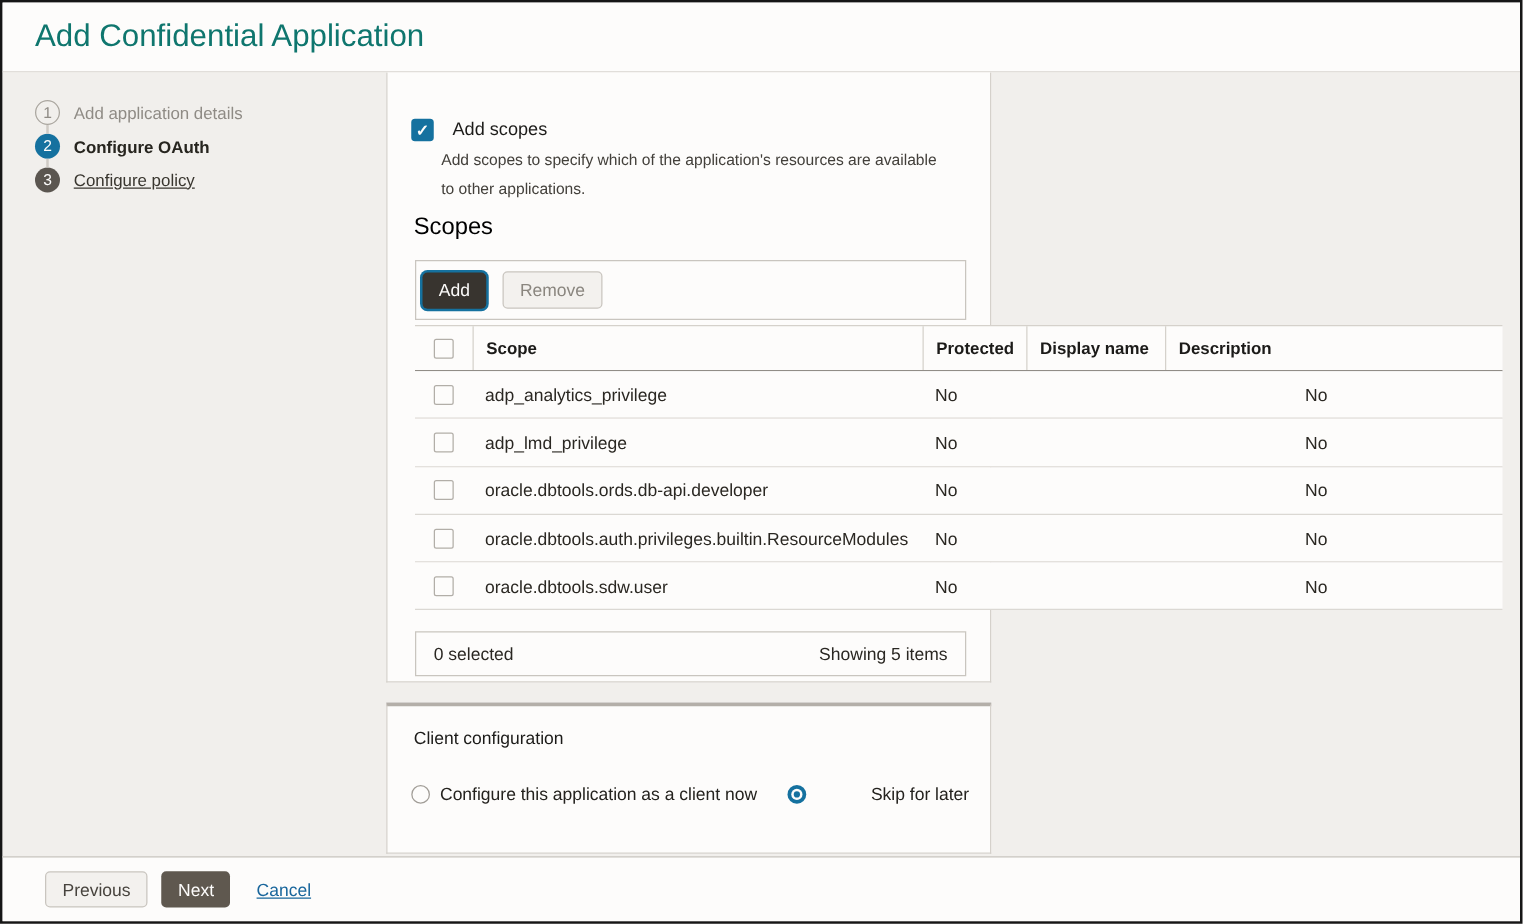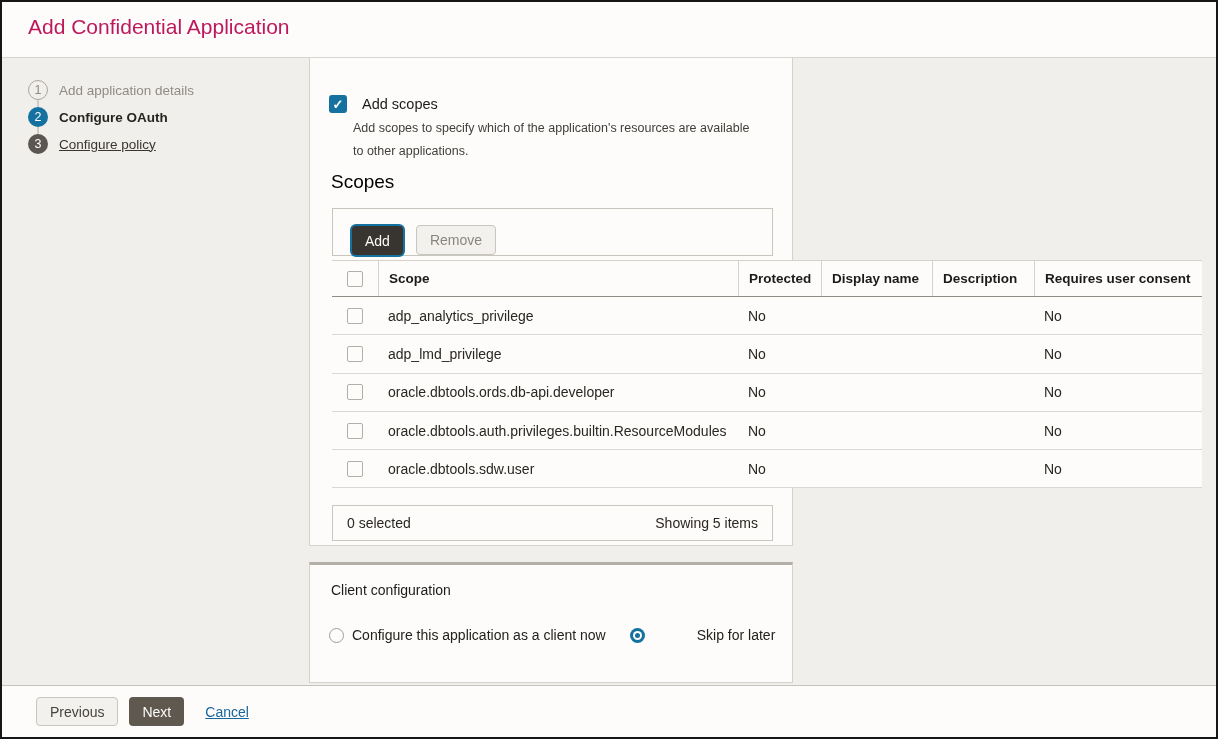--- a/index.html
+++ b/index.html
@@ -5,21 +5,21 @@
   * { margin:0; padding:0; }
   body { background:#ffffff; font-family:"Liberation Sans", sans-serif; }
 
   .app { position:relative; width:1218px; height:739px; box-sizing:border-box;
          border:2px solid #161616; background:#fdfcfb; overflow:hidden;
          font-family:"Liberation Sans", sans-serif; color:#201e1c; }
 
   
   .title-bar { position:absolute; left:0; right:0; top:0; height:55px;
                background:#fdfcfb; border-bottom:1px solid #d8d4cf; }
-  .page-title { position:absolute; left:26px; top:13px; font-size:21px; color:#be185d; }
+  .page-title { position:absolute; left:26px; top:13px; font-size:25px; color:#0f766e; }
 
   
   .content { position:absolute; left:0; right:0; top:56px; bottom:51px; background:#f1efec; }
 
   
   .steps { position:absolute; left:26px; top:22px; }
   .step { display:flex; align-items:center; height:20px; margin-bottom:7px; }
   .step-circle { width:20px; height:20px; border-radius:50%; font-size:12.5px;
                  display:flex; align-items:center; justify-content:center; box-sizing:border-box; flex:none; }
   .step-done .step-circle { background:transparent; border:1px solid #aaa69f; color:#8f8b85; }
@@ -42,21 +42,21 @@
   .checkbox.checked { background:#15719f; color:#fdfcfb; font-size:13px; font-weight:bold;
                       display:flex; align-items:center; justify-content:center; }
   .addscopes-label { margin-left:15px; font-size:14.5px; color:#1c1b19; }
   .addscopes-desc { position:absolute; left:43px; top:59px; width:404px; font-size:12.5px;
                     line-height:1.8; color:#43403b; }
   .scopes-heading { position:absolute; left:21px; top:113px; font-size:19px; color:#000000; }
 
   
   .toolbar { position:absolute; left:22px; top:150px; width:441px; height:48px;
              border:1px solid #c9c5bf; box-sizing:border-box; background:#fdfcfb;
-             display:flex; align-items:flex-end; padding-left:19px; gap:13px; }
+             display:flex; align-items:center; padding-left:5px; gap:13px; }
   .btn { font-family:inherit; font-size:14px; border-radius:4px; padding:0 13px; height:30px; cursor:pointer; }
   .btn-add { background:#38342f; color:#fdfcfb; border:none; box-shadow:0 0 0 2px #15719f; height:29px; }
   .btn-remove { background:#f3f1ee; color:#8a867f; border:1px solid #c9c5bf; }
 
   
   .scopes-table { position:absolute; left:330px; top:202px; width:870px; }
   .t-header { display:flex; height:37px; background:#fdfcfb; box-sizing:border-box;
               border-top:1px solid #d5d1cb; border-bottom:1px solid #918d87;
               font-weight:bold; font-size:13.5px; color:#1c1b19; }
   .t-h-cell { height:100%; display:flex; align-items:center; padding:0 10px; box-sizing:border-box; }
@@ -144,21 +144,20 @@
 
     <div class="scopes-table">
       <div class="t-header">
         <div class="t-h-cell col-check">
           <div class="row-checkbox"></div>
         </div>
         <div class="t-h-cell col-scope">Scope</div>
         <div class="t-h-cell col-protected">Protected</div>
         <div class="t-h-cell col-display">Display name</div>
         <div class="t-h-cell col-desc">Description</div>
-        <div class="t-h-cell col-consent">Requires user consent</div>
       </div>
 
       <div class="t-row">
         <div class="t-cell col-check" style="justify-content:center; padding:0;">
           <div class="row-checkbox"></div>
         </div>
         <div class="t-cell col-scope">adp_analytics_privilege</div>
         <div class="t-cell col-protected">No</div>
         <div class="t-cell col-display"></div>
         <div class="t-cell col-desc"></div>

